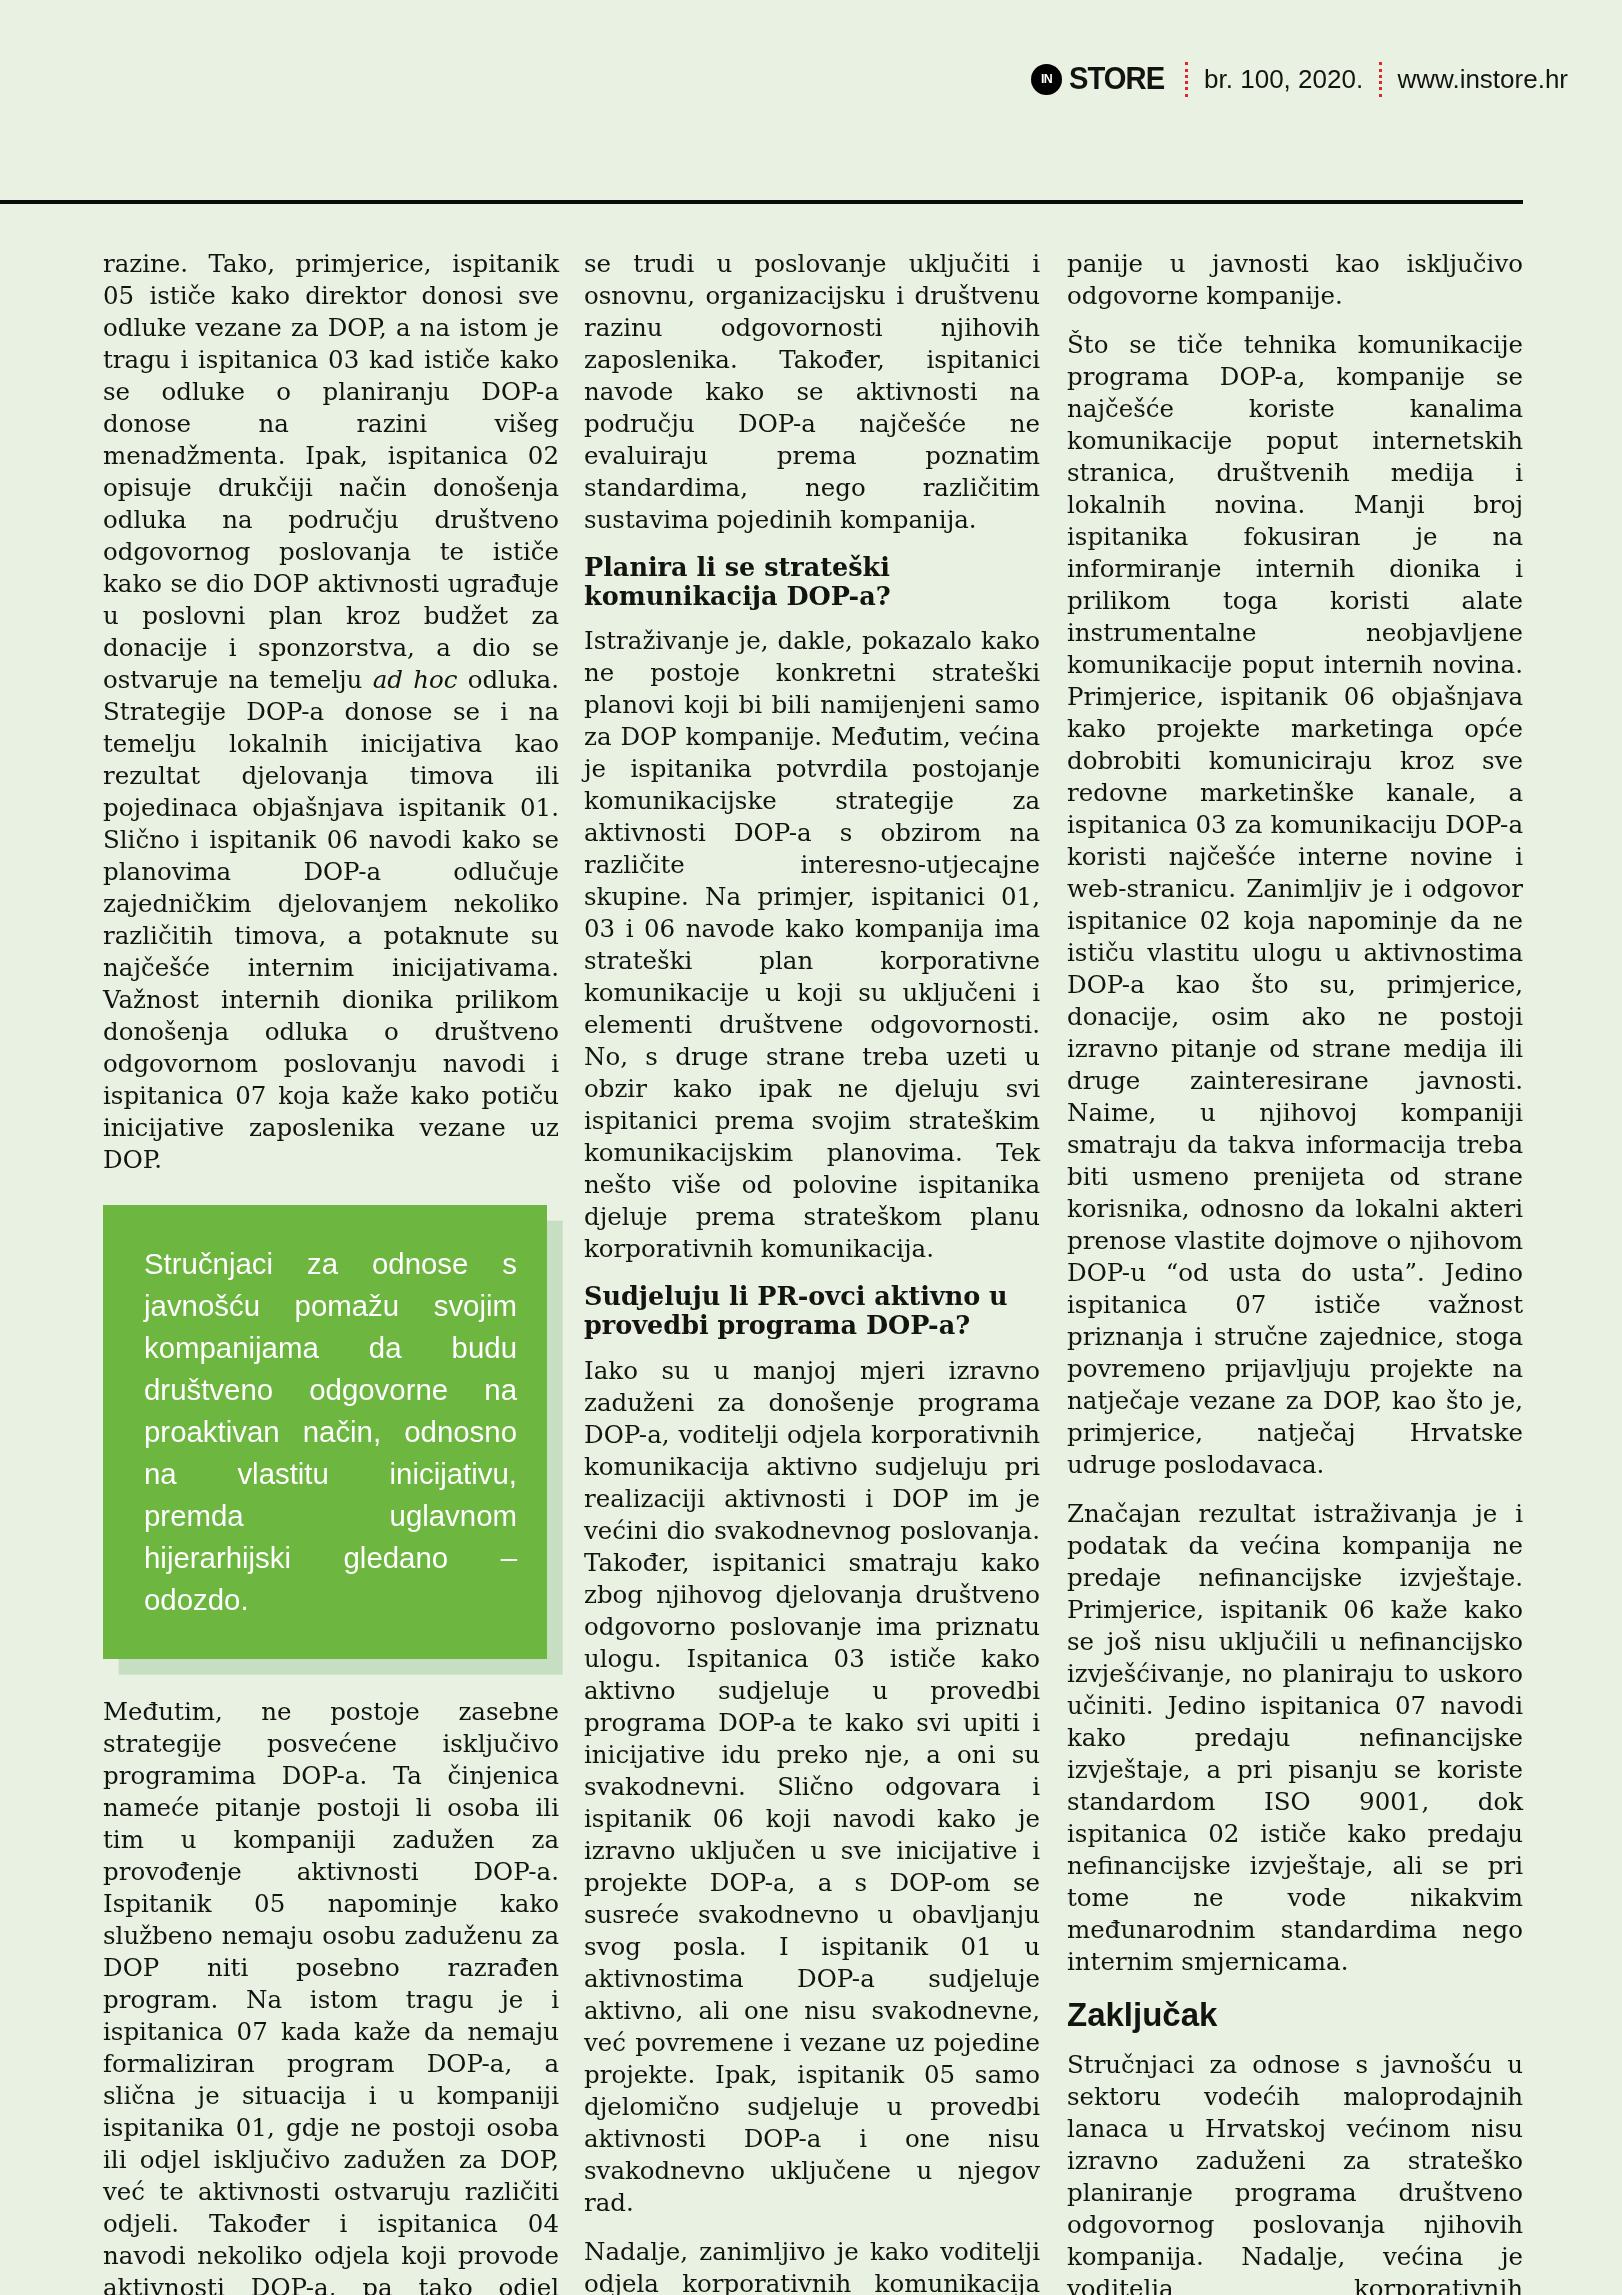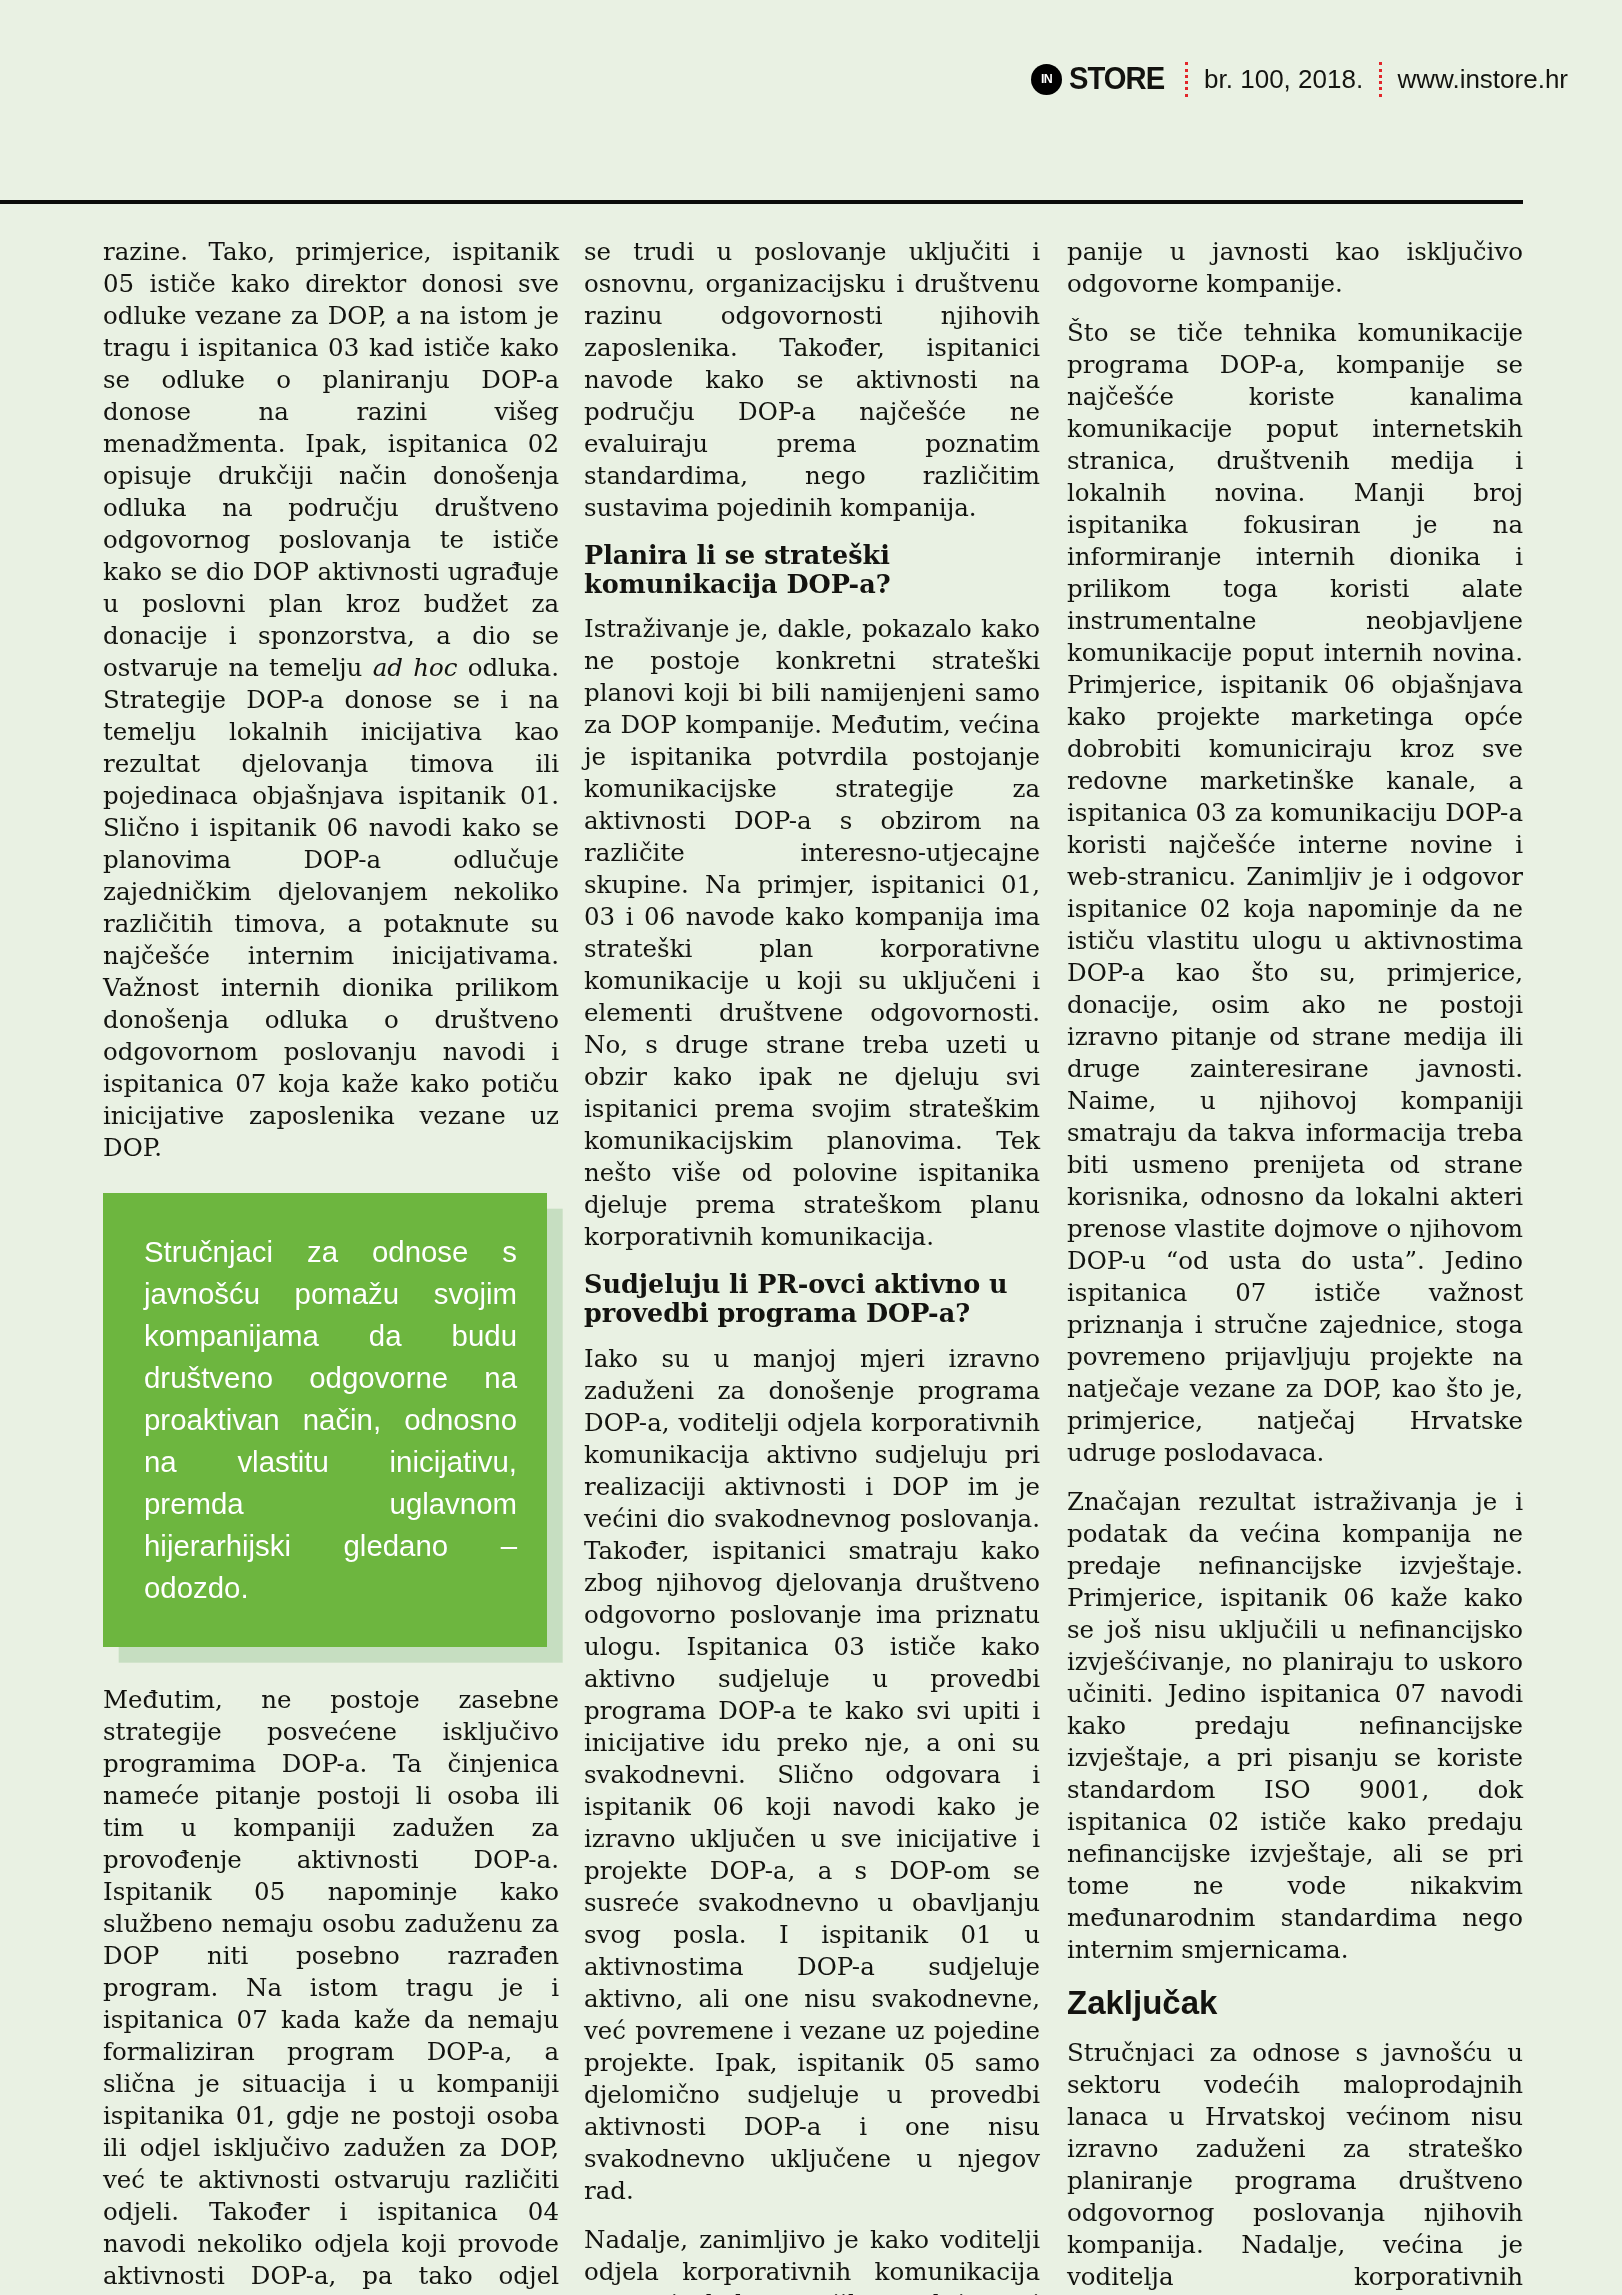--- a/index.html
+++ b/index.html
@@ -38,21 +38,21 @@
   .rule{position:absolute;top:200px;left:0;width:1523px;height:3.9px;background:#0b0b09;}
   
   .col{
     position:absolute;top:236px;width:456px;
     font-size:24.5px;line-height:32px;
     text-align:justify;
   }
   .col-1{left:103px;}
   .col-2{left:584px;}
   .col-3{left:1067px;}
-  .col p{margin:0 0 17px 0;}
+  .col p{margin:12px 0 17px 0;}
   .subhead{
     font-weight:bold;font-size:25.5px;line-height:29px;
     text-align:left;margin:7.9px 0 14.4px 0;
   }
   .conclusion-head{
     font-family:"Liberation Sans", sans-serif;
     font-weight:bold;font-size:33px;line-height:37px;
     text-align:left;margin:18.3px 0 15.7px 0;
   }
   
@@ -75,21 +75,21 @@
 <body>
 
 <div class="page">
 
   <div class="header">
     <div class="brand">
       <span class="brand-mark">IN</span>
       <span class="brand-name">STORE</span>
     </div>
     <span class="dot-sep"></span>
-    <span class="issue">br. 100, 2018.</span>
+    <span class="issue">br. 100, 2020.</span>
     <span class="dot-sep"></span>
     <span class="website">www.instore.hr</span>
 
   </div>
 
   <div class="rule"></div>
 
   <section class="col col-1">
     <p><span>razine. Tako, primjerice, ispitanik 05 ističe kako direktor donosi sve odluke vezane za DOP, a na istom je tragu i ispitanica 03 kad ističe kako se odluke o planiranju DOP-a donose na razini višeg menadžmenta. Ipak, ispitanica 02 opisuje drukčiji način donošenja odluka na području društveno odgovornog poslovanja te ističe kako se dio DOP aktivnosti ugrađuje u poslovni plan kroz budžet za donacije i sponzorstva, a dio se ostvaruje na temelju </span><em>ad hoc</em><span> odluka. Strategije DOP-a donose se i na temelju lokalnih inicijativa kao rezultat djelovanja timova ili pojedinaca objašnjava ispitanik 01. Slično i ispitanik 06 navodi kako se planovima DOP-a odlučuje zajedničkim djelovanjem nekoliko različitih timova, a potaknute su najčešće internim inicijativama. Važnost internih dionika prilikom donošenja odluka o društveno odgovornom poslovanju navodi i ispitanica 07 koja kaže kako potiču inicijative zaposlenika vezane uz DOP.</span></p>
     <aside class="pullquote">

